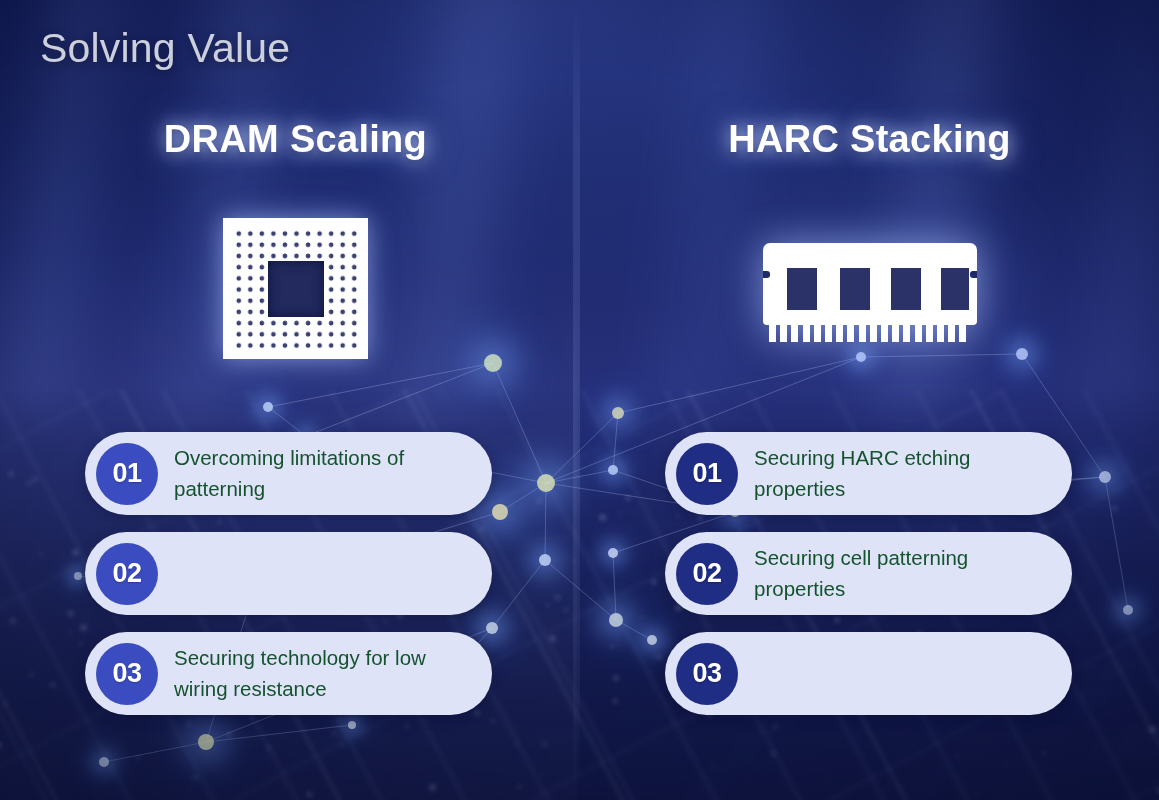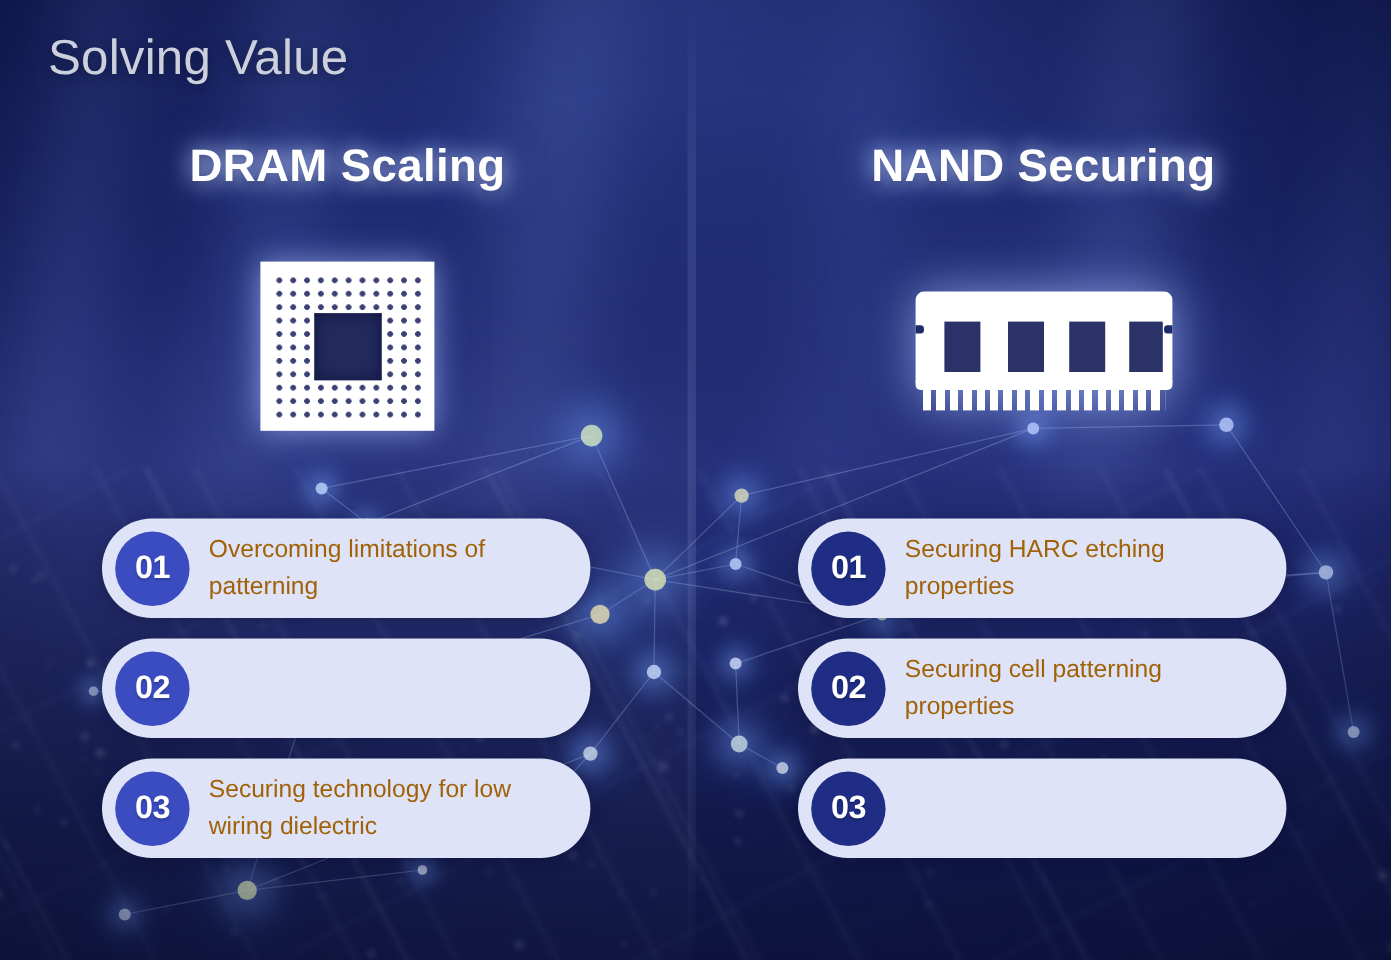--- a/index.html
+++ b/index.html
@@ -115,21 +115,21 @@
     left: 40px; top: 25px;
     font-size: 41px;
     font-weight: 400;
     color: #ccd0dc;
     letter-spacing: .2px;
     text-shadow: 0 2px 10px rgba(0,0,0,.35);
     white-space: nowrap;
   }
 
   .col { position: absolute; top: 0; width: 579px; height: 800px; }
-  .col-left  { left: 0; }
+  .col-left  { left: 0; padding-left: 12px; }
   .col-right { left: 580px; }
 
   .col-heading {
     position: absolute;
     top: 118px;
     left: 0; right: 0;
     text-align: center;
     font-size: 38px;
     font-weight: 700;
     color: #ffffff;
@@ -242,21 +242,21 @@
     text-shadow: 0 1px 2px rgba(0,0,0,0.22);
   }
   .badge-left  { background: #3a4cc0; }
   .badge-right { background: #1f2d85; }
 
   .pill-text {
     margin-left: 16px;
     margin-right: 16px;
     font-size: 20.5px;
     line-height: 1.47;
-    color: #a16207;
+    color: #14532d;
     font-weight: 400;
   }
 </style>
 </head>
 <body>
 
 <div id="slide">
 
   <div class="bg-base"></div>
   <div class="bg-streaks"></div>
@@ -549,27 +549,27 @@
       <div class="pill-list">
         <div class="pill">
           <div class="badge badge-left">01</div>
           <div class="pill-text">Overcoming limitations of patterning</div>
         </div>
         <div class="pill">
           <div class="badge badge-left">02</div>
         </div>
         <div class="pill">
           <div class="badge badge-left">03</div>
-          <div class="pill-text">Securing technology for low wiring dielectric</div>
+          <div class="pill-text">Securing technology for low wiring resistance</div>
         </div>
       </div>
     </div>
 
     <div class="col col-right">
-      <div class="col-heading">NAND Securing</div>
+      <div class="col-heading">HARC Stacking</div>
 
       <div class="icon-wrap icon-nand">
         <div class="ram">
           <div class="ram-body"></div>
           <div class="ram-notch l"></div>
           <div class="ram-notch r"></div>
           <div class="ram-chip" style="left:24px"></div>
           <div class="ram-chip" style="left:77px"></div>
           <div class="ram-chip" style="left:128px"></div>
           <div class="ram-chip" style="left:178px;width:28px"></div>

